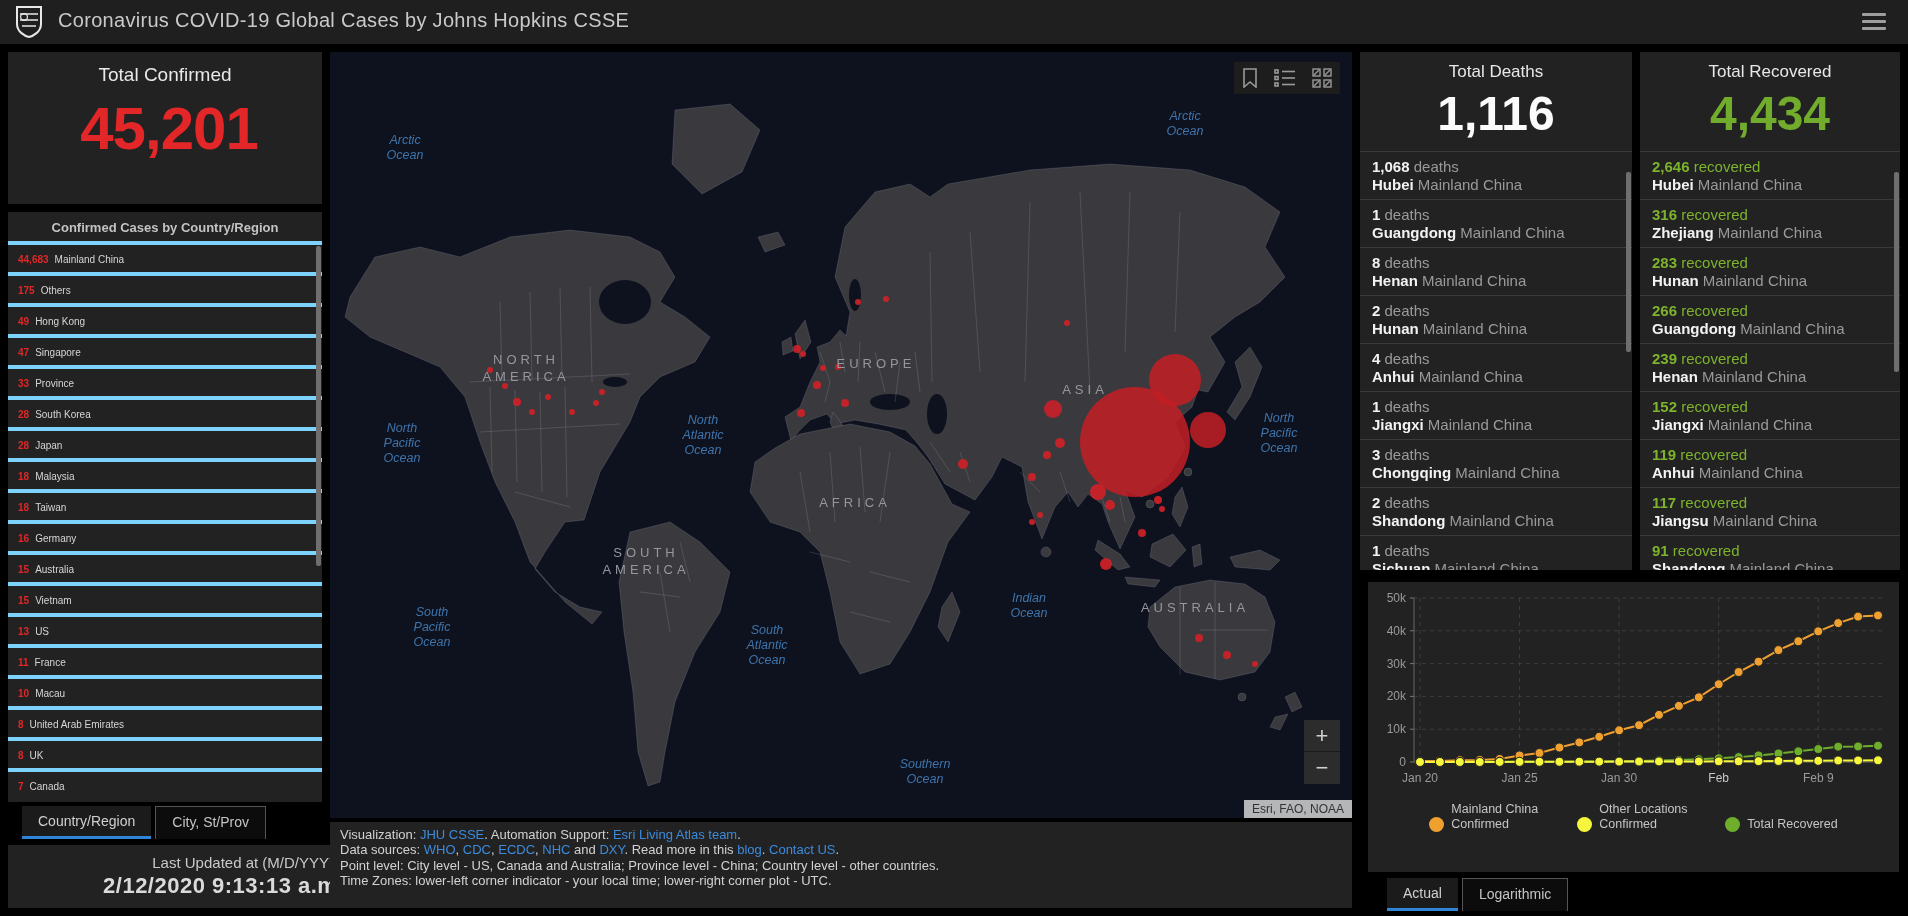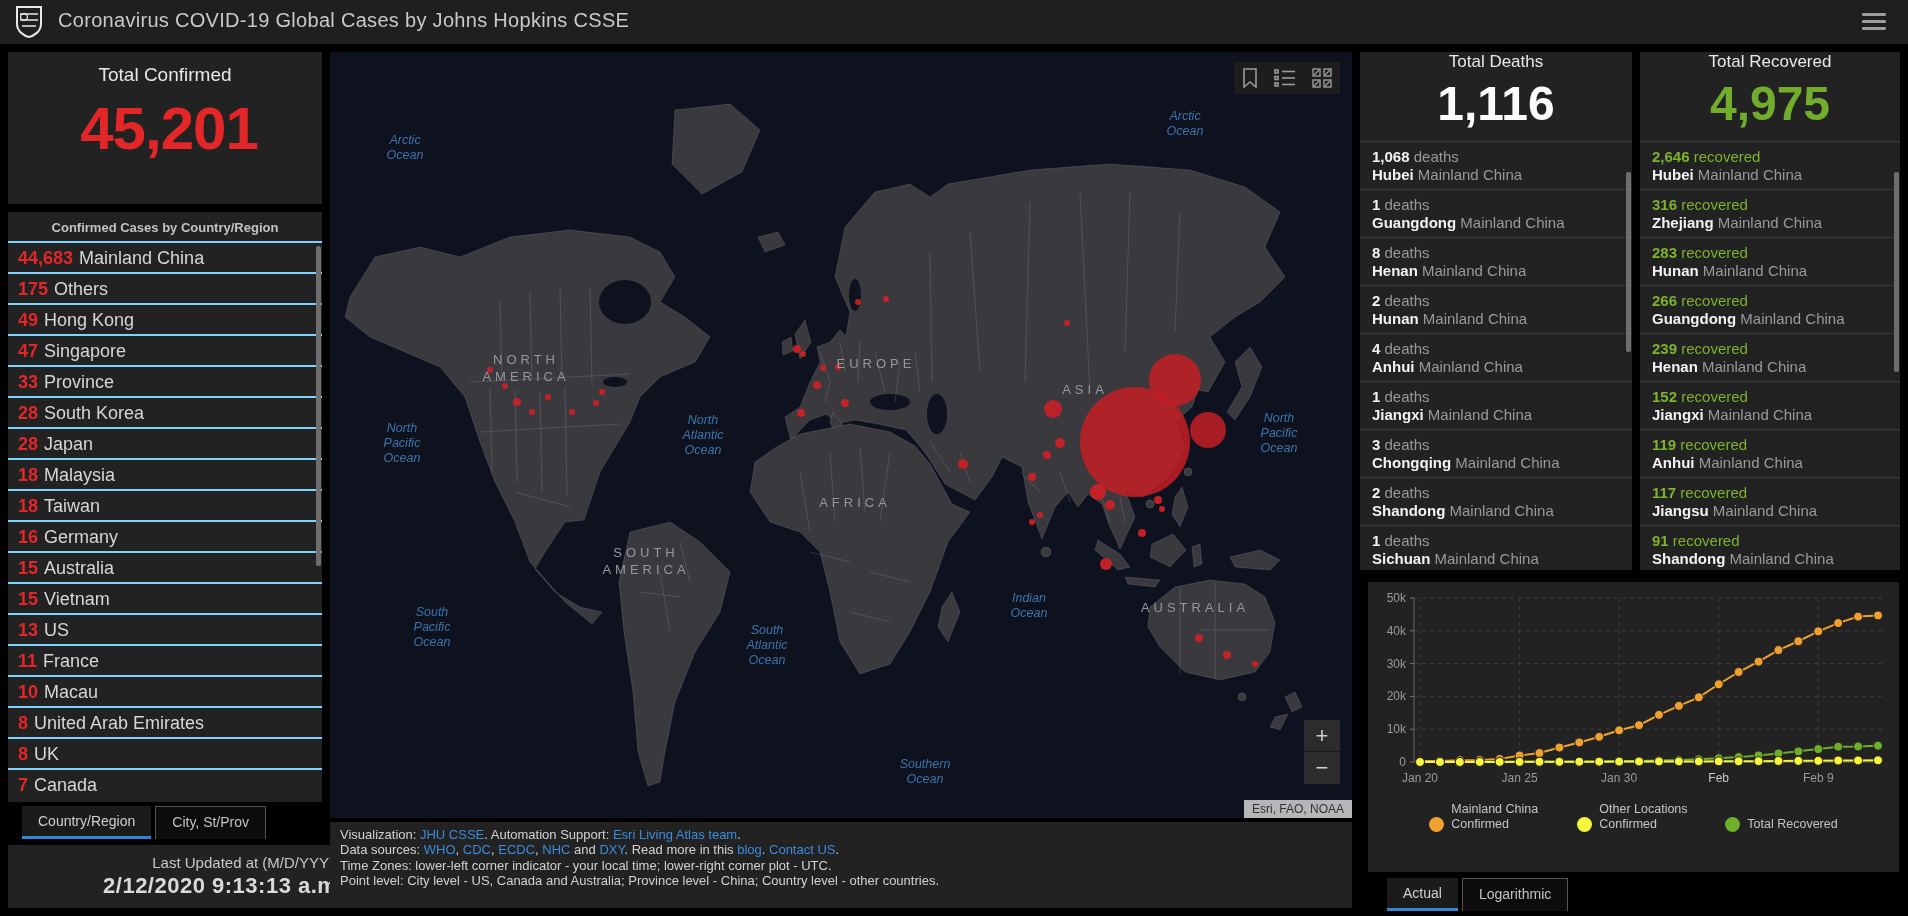--- a/index.html
+++ b/index.html
@@ -14,21 +14,21 @@
   #hamburger { position:absolute; right:22px; top:13px; width:24px; height:18px; cursor:pointer; }
   #hamburger div { height:3px; background:#9d9d9d; margin-bottom:4px; border-radius:1px; }
 
   
   #p-confirmed { left:8px; top:52px; width:314px; height:152px; text-align:center; }
   #p-confirmed .t { margin-top:12px; font-size:19px; color:#e8e8e8; }
   #p-confirmed .n { margin-top:8px; font-size:60px; font-weight:bold; color:#e32628; letter-spacing:-1px;margin-left:8px; }
 
   #p-conf-list { left:8px; top:212px; width:314px; height:590px; overflow:hidden; }
   #p-conf-list .hdr { text-align:center; font-size:13px; font-weight:bold; color:#c3c3c3; padding:8px 0 6px 0; }
-  .c-row { height:31px; line-height:30px; padding-left:10px; border-top:2px solid #7dd3fc; font-size:18px; cursor:pointer; }
+  .c-row { height:31px; line-height:30px; padding-left:10px; border-top:4px solid #7dd3fc; font-size:10px; cursor:pointer; }
   .c-count { color:#e32628; font-weight:bold; margin-right:6px; }
   .c-name { color:#d6d6d6; }
   .scrollthumb { position:absolute; right:1px; width:5px; background:#6e6e6e; border-radius:2px; }
 
   #tabbar-left { position:absolute; left:8px; top:806px; width:314px; height:36px; display:flex; }
   .tab { height:33px; line-height:30px; padding:0 16px; font-size:14px; color:#d0d0d0; cursor:pointer; }
   .tab.active { background:#1b1b1b; border-bottom:3px solid #2f86d8; }
   .tab.inactive { background:#0c0c0c; border:1px solid #555; border-bottom:none; color:#c4c4c4; }
   #tabbar-left .tab:first-child { margin-left:14px; }
   #tabbar-left .tab.inactive { margin-left:4px; }
@@ -49,21 +49,21 @@
   .cont-label { fill:#96969d; font-size:13px; letter-spacing:4px; text-anchor:middle; }
 
   
   #p-mapfooter { left:330px; top:822px; width:1022px; height:86px; padding:5px 10px; }
   .f-line { font-size:13px; line-height:15.4px; color:#d2d2d2; }
   .f-link { color:#3c8bdc; cursor:pointer; }
 
   
   #p-deaths { left:1360px; top:52px; width:272px; height:518px; overflow:hidden; }
   #p-recovered { left:1640px; top:52px; width:260px; height:518px; overflow:hidden; }
-  .stat-title { text-align:center; font-size:17px; color:#e8e8e8; }
+  .stat-title { text-align:center; font-size:17px; color:#e8e8e8; padding-top:10px; }
   .stat-total { text-align:center; font-weight:bold; margin-top:4px; }
   #p-deaths .stat-total { font-size:48px; color:#fbfbfb; }
   #p-recovered .stat-total { font-size:48px; color:#72ac2c; }
   .s-row { padding:6px 0 6px 12px; border-top:1px solid #3a3a3a; cursor:pointer; }
   .s-rows { margin-top:10px; }
   .s-row .l1 { font-size:15px; }
   .s-row .l2 { font-size:15px; margin-top:1px; }
   .s-count { font-weight:bold; color:#f2f2f2; }
   .s-unit { color:#9a9a9a; }
   .s-place { font-weight:bold; color:#f2f2f2; }
@@ -322,22 +322,22 @@
   <div id="map-zoom">
     <div>+</div>
     <div>−</div>
   </div>
   <div id="map-attrib">Esri, FAO, NOAA</div>
 </div>
 
 <div id="p-mapfooter" class="panel">
     <div class="f-line"><span>Visualization: </span><span class="f-link">JHU CSSE</span><span>. Automation Support: </span><span class="f-link">Esri Living Atlas team</span><span>.</span></div>
     <div class="f-line"><span>Data sources: </span><span class="f-link">WHO</span><span>, </span><span class="f-link">CDC</span><span>, </span><span class="f-link">ECDC</span><span>, </span><span class="f-link">NHC</span><span> and </span><span class="f-link">DXY</span><span>. Read more in this </span><span class="f-link">blog</span><span>. </span><span class="f-link">Contact US</span><span>.</span></div>
+    <div class="f-line"><span>Point level: City level - US, Canada and Australia; Province level - China; Country level - other countries.</span></div>
     <div class="f-line"><span>Time Zones: lower-left corner indicator - your local time; lower-right corner plot - UTC.</span></div>
-    <div class="f-line"><span>Point level: City level - US, Canada and Australia; Province level - China; Country level - other countries.</span></div>
   </div>
 
 <div id="p-deaths" class="panel">
   <div class="stat-title">Total Deaths</div>
   <div class="stat-total">1,116</div>
   <div class="s-rows" id="deaths-rows">
       <div class="s-row">
         <div class="l1"><span class="s-count">1,068</span><span class="s-unit"> deaths</span></div>
         <div class="l2"><span class="s-place">Hubei</span><span class="s-region"> Mainland China</span></div>
       </div>
@@ -372,21 +372,21 @@
       <div class="s-row">
         <div class="l1"><span class="s-count">1</span><span class="s-unit"> deaths</span></div>
         <div class="l2"><span class="s-place">Sichuan</span><span class="s-region"> Mainland China</span></div>
       </div>
     </div>
   <div class="scrollthumb" style="top:120px;height:180px;"></div>
 </div>
 
 <div id="p-recovered" class="panel">
   <div class="stat-title">Total Recovered</div>
-  <div class="stat-total">4,975</div>
+  <div class="stat-total">4,434</div>
   <div class="s-rows" id="recovered-rows">
       <div class="s-row">
         <div class="l1"><span class="s-count">2,646</span><span class="s-unit"> recovered</span></div>
         <div class="l2"><span class="s-place">Hubei</span><span class="s-region"> Mainland China</span></div>
       </div>
       <div class="s-row">
         <div class="l1"><span class="s-count">316</span><span class="s-unit"> recovered</span></div>
         <div class="l2"><span class="s-place">Zhejiang</span><span class="s-region"> Mainland China</span></div>
       </div>
       <div class="s-row">

